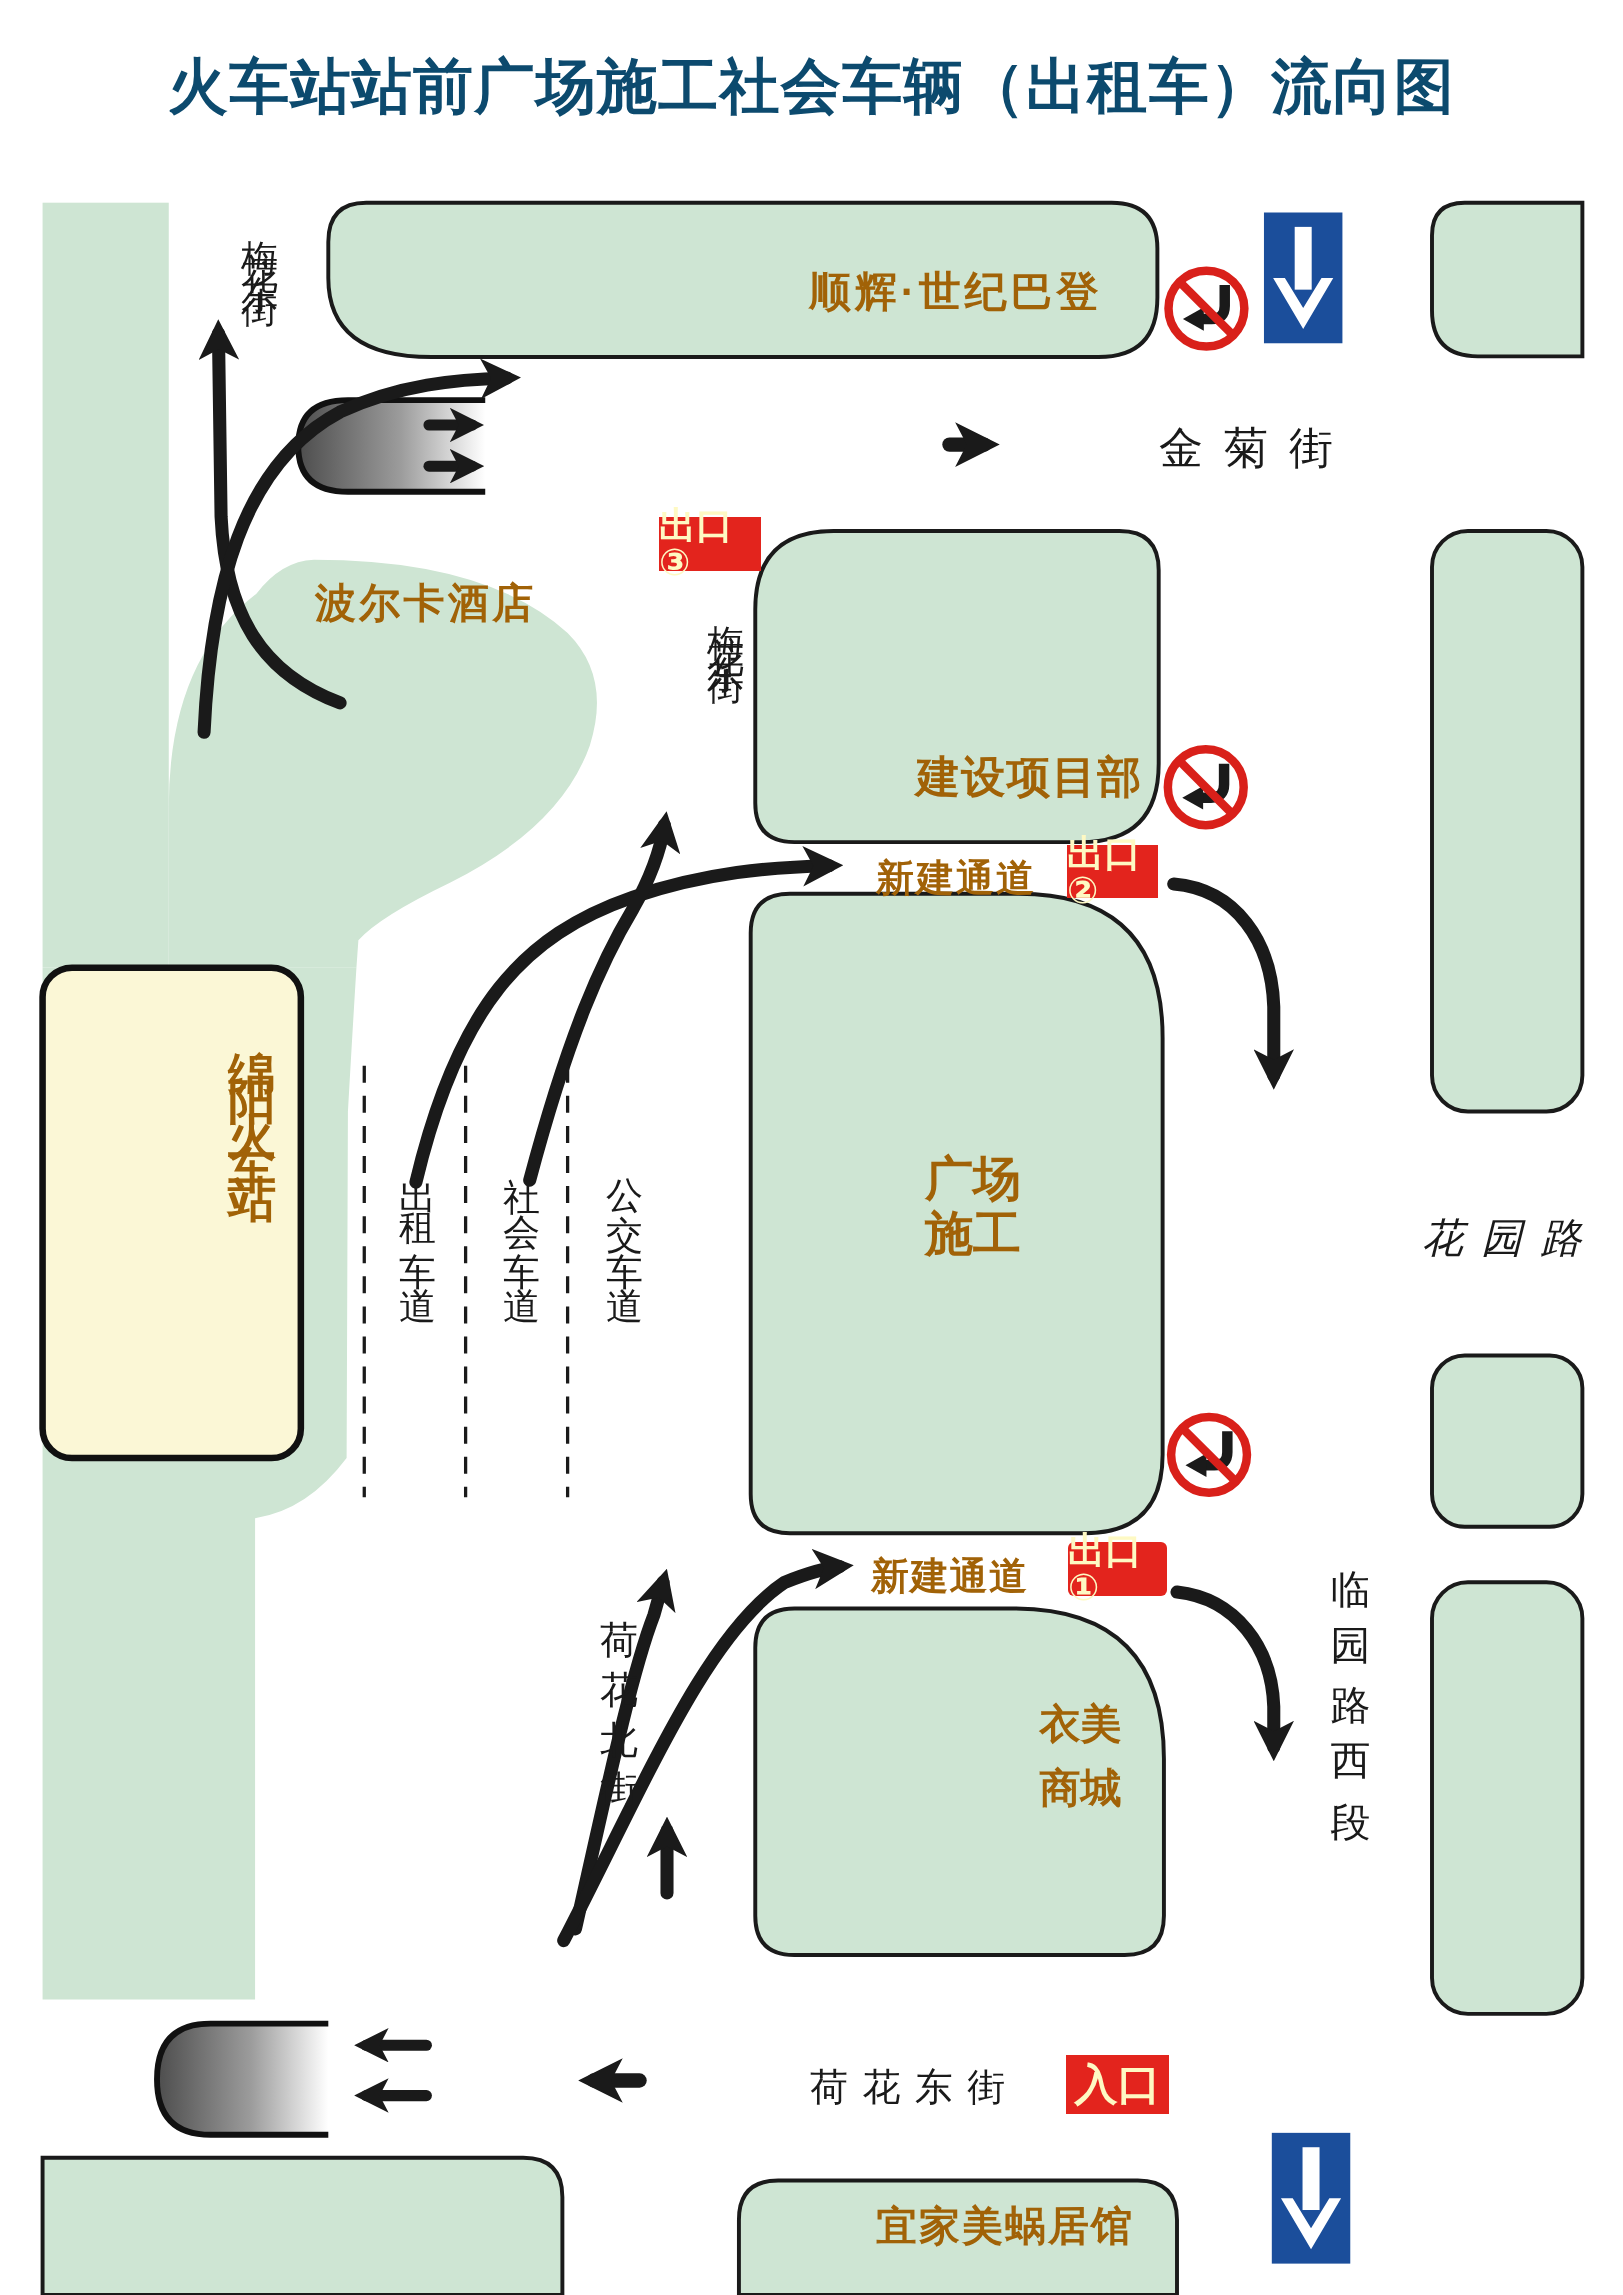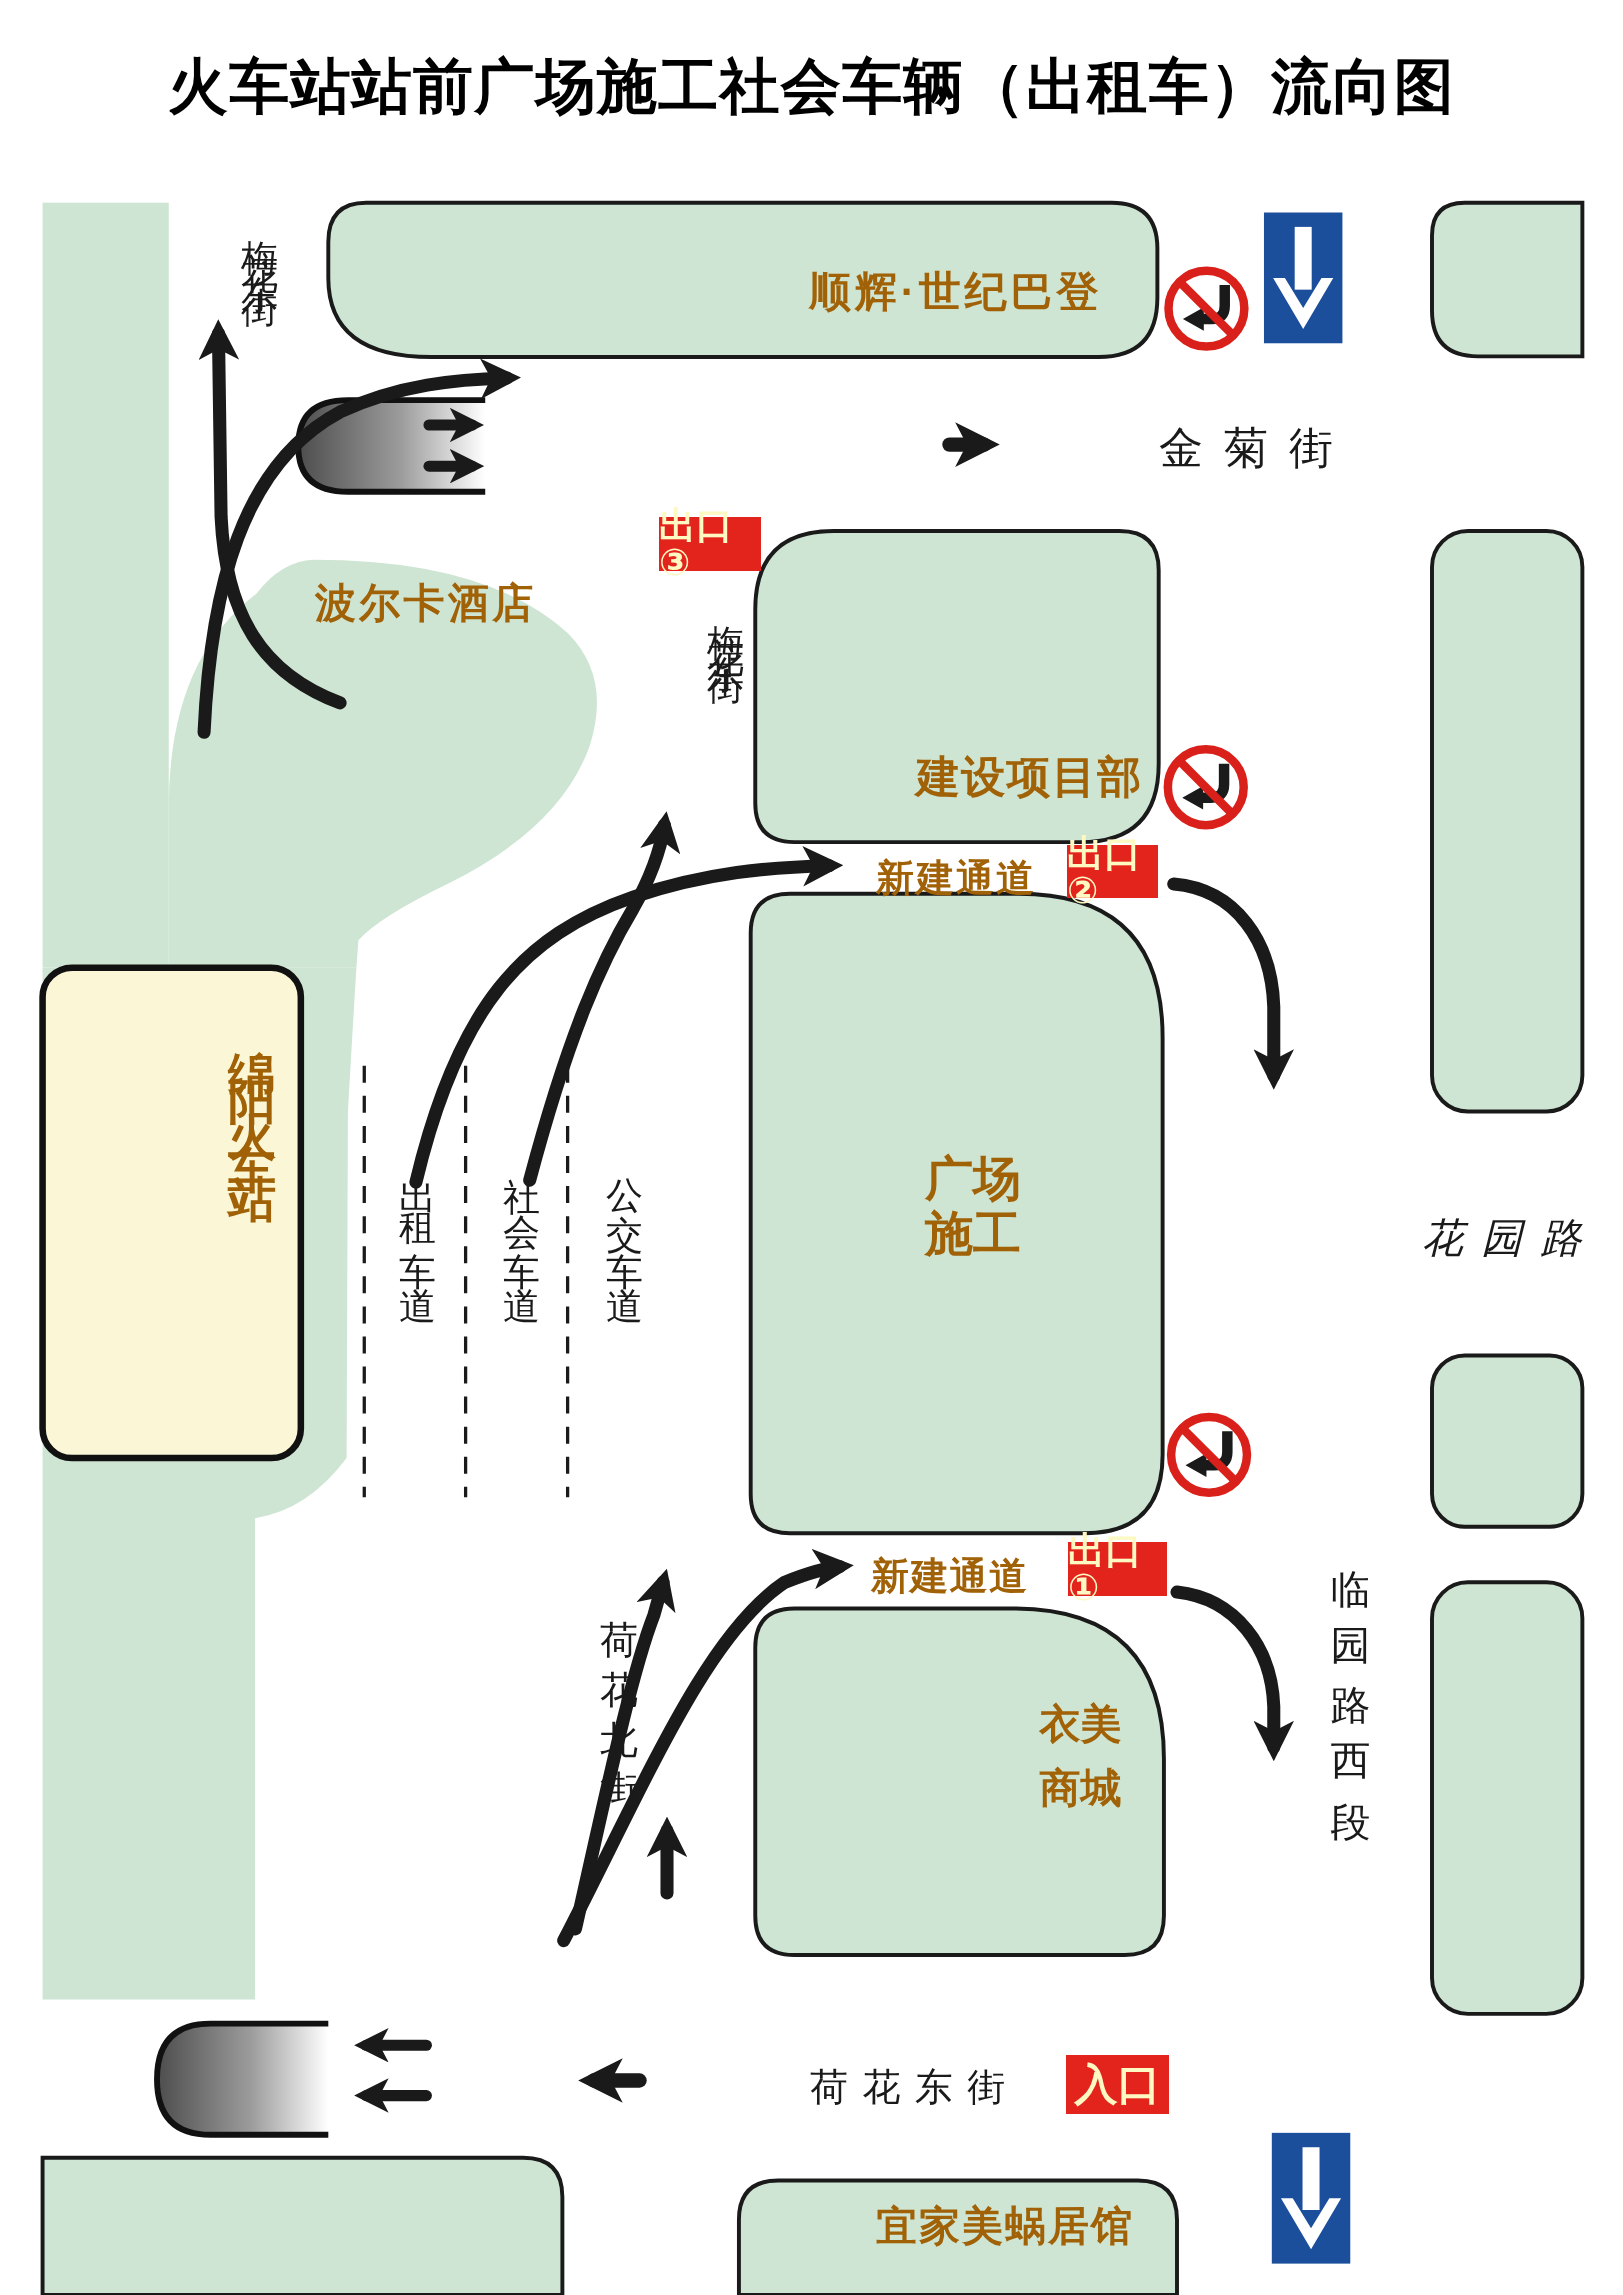--- a/index.html
+++ b/index.html
@@ -114,21 +114,21 @@
     <rect x="47" y="22" width="26" height="96" fill="#fff"></rect>
     <polygon points="14,100 60,178 106,100 88,100 60,146 32,100" fill="#fff"></polygon>
   </g>
   <g transform="translate(1945,3262)">
     <rect width="120" height="200" fill="#1b4e9b"></rect>
     <rect x="47" y="22" width="26" height="96" fill="#fff"></rect>
     <polygon points="14,100 60,178 106,100 88,100 60,146 32,100" fill="#fff"></polygon>
   </g>
 </svg>
 
-<div class="abs center b" style="left:0;top:47px;width:1623px;font-size:60px;letter-spacing:1.3px;color:#000000;">火车站站前广场施工社会车辆（出租车）流向图</div>
+<div class="abs center b" style="left:0;top:47px;width:1623px;font-size:60px;letter-spacing:1.3px;color:#0c4a6e;">火车站站前广场施工社会车辆（出租车）流向图</div>
 
 <div class="abs red b" style="left:809px;top:264px;font-size:42px;letter-spacing:3.9px;">顺辉·世纪巴登</div>
 
 <div class="abs" style="left:1159px;top:419px;font-size:44px;letter-spacing:21px;">金菊街</div>
 
 <div class="abs vtext" style="left:234px;top:211px;font-size:37px;letter-spacing:17px;">梅花东街</div>
 
 <div class="abs badge" style="left:659px;top:517px;width:102px;height:54px;font-size:37px;">出口③</div>
 
 <div class="abs vtext" style="left:700px;top:596px;font-size:37px;letter-spacing:14.4px;">梅花东街</div>
@@ -154,21 +154,21 @@
 
 <div class="abs vtext" style="left:1324px;top:1538px;font-size:40px;letter-spacing:58px;">临园路西段</div>
 
 <div class="abs vtext red b" style="left:1453px;top:1649px;font-size:43px;letter-spacing:17px;" title="汽车总站"></div>
 
 <div class="abs red b center prelines" style="left:1020px;top:1693px;width:121px;font-size:41px;line-height:1.55;">衣美
 商城</div>
 
 <div class="abs red b" style="left:871px;top:1551px;font-size:38px;letter-spacing:1.3px;">新建通道</div>
 
-<div class="abs badge" style="left:1068px;top:1542px;width:99px;height:54px;font-size:37px;">出口①</div>
+<div class="abs badge" style="left:1068px;top:1542px;width:99px;height:54px;font-size:37px;border-radius:6px;">出口①</div>
 
 <div class="abs vtext" style="left:593px;top:1590px;font-size:38px;letter-spacing:50px;">荷花北街</div>
 
 <div class="abs" style="left:810px;top:2062px;font-size:38px;letter-spacing:14.4px;">荷花东街</div>
 
 <div class="abs badge" style="left:1066px;top:2055px;width:103px;height:59px;font-size:43px;">入口</div>
 
 <div class="abs red b" style="left:876px;top:2199px;font-size:41px;letter-spacing:2px;">宜家美蜗居馆</div>
 
 

